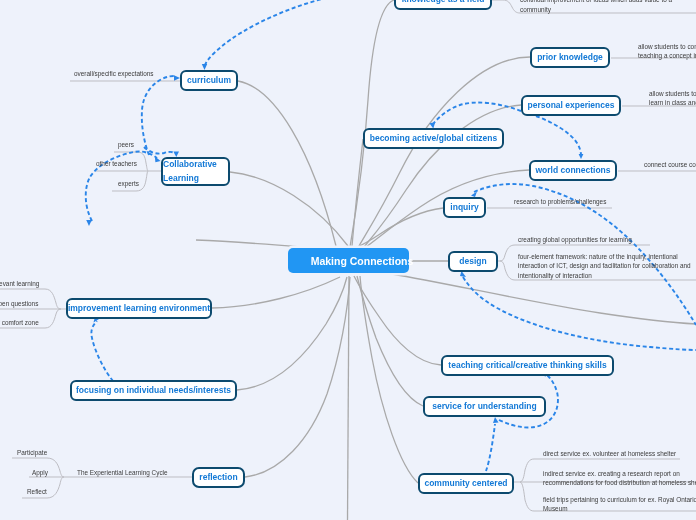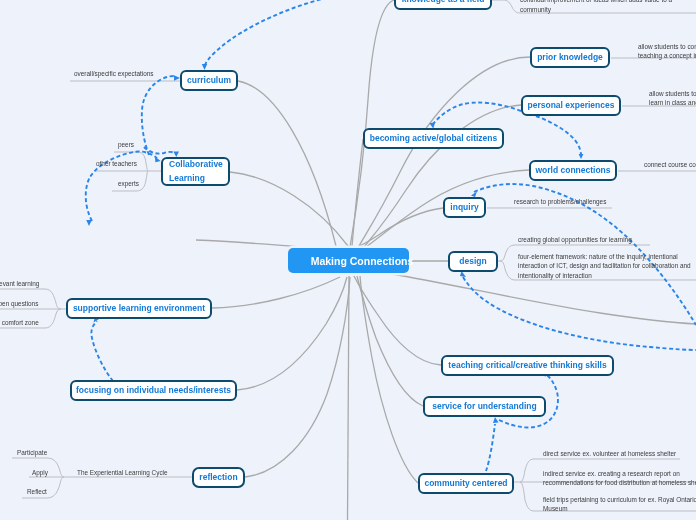--- a/index.html
+++ b/index.html
@@ -5,21 +5,21 @@
   html,body{margin:0;padding:0;}
   body{width:696px;height:520px;background:#eef2fb;overflow:hidden;
        font-family:"Liberation Sans",sans-serif;}
   #map{position:relative;width:696px;height:520px;overflow:hidden;}
   svg.layer{position:absolute;left:0;top:0;width:696px;height:520px;overflow:visible;}
   .node{position:absolute;box-sizing:border-box;background:#ffffff;border:2px solid #0c4a6e;
         border-radius:6px;color:#1379d6;font-weight:bold;font-size:8.5px;
         font-family:"Liberation Sans",sans-serif;
         display:flex;align-items:center;justify-content:center;text-align:center;
         letter-spacing:0px;white-space:nowrap;line-height:1.3;}
-  .node.two{white-space:normal;justify-content:flex-start;text-align:left;padding-left:6px;line-height:1.55;}
+  .node.two{white-space:normal;justify-content:flex-start;text-align:left;line-height:1.55;}
   .root{position:absolute;box-sizing:border-box;background:#2196f3;border:none;color:#fff;
         font-size:10.5px;font-weight:bold;font-family:"Liberation Sans",sans-serif;
         border-radius:5px;display:flex;align-items:center;
         justify-content:center;box-shadow:0 0 0 2.5px #eef2fb;white-space:nowrap;letter-spacing:0px;padding-left:27px;}
   .ann{position:absolute;font-size:6.4px;color:#3b3b3b;line-height:1.58;white-space:pre;
        font-family:"Liberation Sans",sans-serif;}
 </style>
 </head>
 <body>
 
@@ -143,21 +143,21 @@
 <div class="node" style="left:443px;top:197px;width:43px;height:21px;">
   <span>inquiry</span>
     </div>
 
 
 <div class="node" style="left:448px;top:251px;width:50px;height:21px;">
   <span>design</span>
     </div>
 
 <div class="node" style="left:66px;top:298px;width:146px;height:21px;">
-  <span>supportive learning environment</span>
+  <span>improvement learning environment</span>
     </div>
 
 <div class="node" style="left:441px;top:355px;width:173px;height:21px;">
   <span>teaching critical/creative thinking skills</span>
     </div>
 
 <div class="node" style="left:70px;top:380px;width:167px;height:21px;">
   <span>focusing on individual needs/interests</span>
     </div>
 

